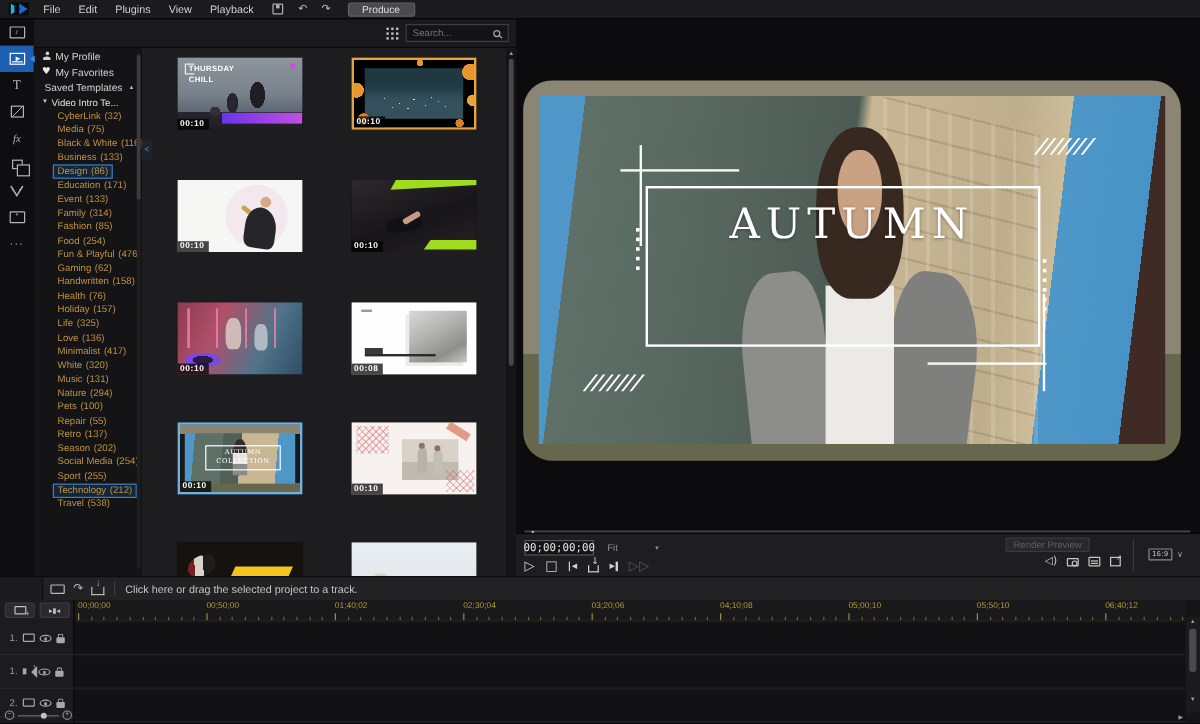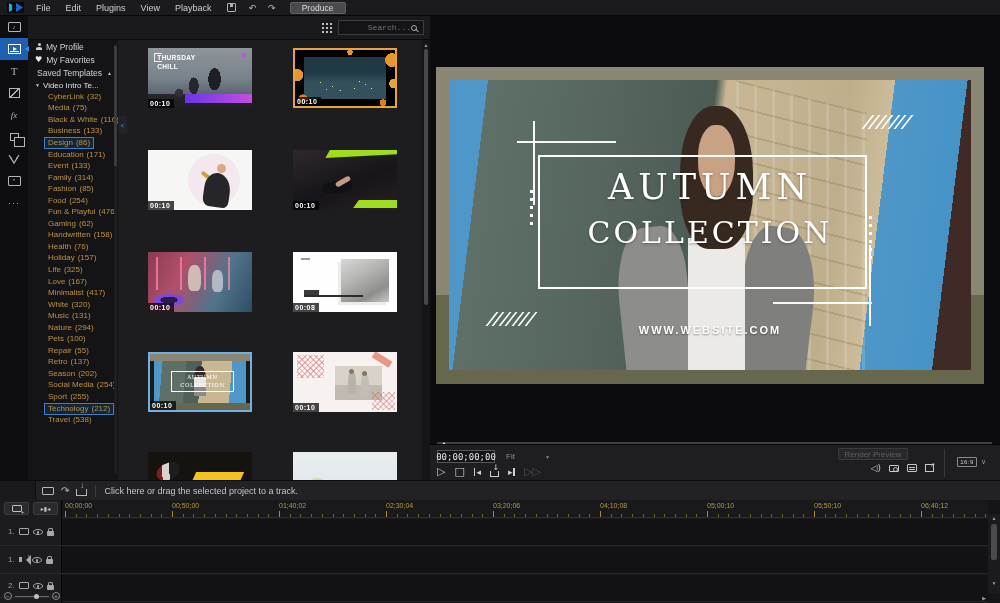--- a/index.html
+++ b/index.html
@@ -24,21 +24,21 @@
   .bluedot { width:10px; height:10px; background:#1f7fe8; border-radius:50%; position:relative; }
   .bluedot::before { content:""; position:absolute; left:3px; top:3px; width:4px; height:4px; border:1px solid #fff; border-radius:50%; }
   .gear { font-size:10px; color:#c0c0c0; font-family:"DejaVu Sans",sans-serif; line-height:10px; }
   .wbtn { font-size:9px; color:#c0c0c0; }
   .maxbox { width:8px; height:7px; border:1px solid #c0c0c0; }
 
   
   .lib-header { position:absolute; left:28px; top:16px; width:402px; height:24px; background:#1a1a1c; border-bottom:1px solid #0a0a0a; z-index:20; }
   .grid9 { position:absolute; left:294px; top:7px; width:2px; height:2px; background:#c0c0c0; box-shadow:4px 0 #c0c0c0,8px 0 #c0c0c0,0 4px #c0c0c0,4px 4px #c0c0c0,8px 4px #c0c0c0,0 8px #c0c0c0,4px 8px #c0c0c0,8px 8px #c0c0c0; }
   .searchbox { position:absolute; left:310px; top:4px; width:86px; height:15px; background:#141416; border:1px solid #3c3c3e; display:flex; align-items:center; }
-  .searchbox input { flex:1; background:transparent; border:none; outline:none; color:#9a9a9a; font-size:8px; padding-left:5px; width:60px; font-family:Liberation Mono, monospace;text-align:right; }
+  .searchbox input { flex:1; background:transparent; border:none; outline:none; color:#9a9a9a; font-size:8px; padding-left:5px; width:60px; font-family:Liberation Sans, sans-serif; }
   .mag { width:6px; height:6px; border:1px solid #aaa; border-radius:50%; position:relative; margin-right:6px; }
   .mag::after { content:""; position:absolute; width:4px; height:1px; background:#aaa; transform:rotate(45deg); right:-3px; bottom:-1px; }
 
   
   .rail { position:absolute; left:0; top:16px; width:28px; height:464px; background:#0e0e10; z-index:21; }
   .rail-item { width:28px; height:22px; display:flex; align-items:center; justify-content:center; color:#b5b5b5; position:relative; }
   .rail-item.sel { background:#1d5fb0; color:#fff; }
   .rail-item.sel::after { content:""; position:absolute; right:-1px; top:8px; border:3px solid transparent; border-right:4px solid #2f8fe8; }
   .ri-box { width:13px; height:10px; border:1px solid currentColor; border-radius:1px; font-size:6px; display:flex; align-items:center; justify-content:center; }
   .ri-T { font-family:"Liberation Serif",serif; font-size:11px; }
@@ -140,21 +140,21 @@
   .v-bright-room::before { content:""; position:absolute; left:17%; top:44%; width:13px; height:9px; background:#ddd1b6; border-radius:45% 45% 8% 8%; }
   .v-bright-room::after { content:""; position:absolute; left:22%; top:58%; width:1.5px; height:14px; background:#b8a98e; }
 
   
   .lib-scroll { position:absolute; left:422px; top:40px; width:8px; height:440px; background:#151517; z-index:21; }
   .lib-scroll .arrow { position:absolute; left:0; width:8px; text-align:center; font-size:5px; color:#9a9a9a; }
   .lib-scroll .thumbbar { position:absolute; left:2px; top:9px; width:4px; height:256px; background:#48484c; border-radius:2px; }
 
   
   .preview { position:absolute; left:430px; top:16px; width:570px; height:428px; background:#0c0c0e; }
-  .frame { position:absolute; left:6px; top:51px; width:548px; height:317px; background:linear-gradient(180deg,#8b8674 0 72%,#67674e 72%); }
+  .frame { position:absolute; left:6px; top:51px; width:548px; height:317px; background:linear-gradient(180deg,#8b8674 0 72%,#67674e 72%);border-radius:24px; }
   .photo { position:absolute; left:13px; top:13px; right:13px; bottom:14px; overflow:hidden; background:linear-gradient(97deg,#4e97c8 0%,#4e97c8 7%,#5e7068 7%,#56665f 30%,#4c5c55 48%,#c9b794 50%,#bfae8c 72%,#cdbc9a 80%,#4e97c8 80%,#4793c6 93%,#3f2a26 93%); }
   .photo .win-grid { position:absolute; left:55%; top:0; width:25%; height:100%; background:repeating-linear-gradient(90deg,rgba(255,255,255,.14) 0 3px,transparent 3px 18px),repeating-linear-gradient(180deg,rgba(120,100,70,.25) 0 2px,transparent 2px 26px); transform:skewY(14deg); transform-origin:top left; }
   .photo .woman { position:absolute; left:39%; top:9%; width:24%; height:95%; }
   .woman .hair { position:absolute; left:22%; top:0; width:58%; height:52%; background:#37291f; border-radius:46% 46% 40% 40%; }
   .woman .face { position:absolute; left:36%; top:7%; width:30%; height:26%; background:#c9a183; border-radius:45% 45% 50% 50%; }
   .woman .shirt { position:absolute; left:28%; top:48%; width:46%; height:52%; background:#eceae6; }
   .woman .coat-l { position:absolute; left:-26%; top:44%; width:56%; height:58%; background:#8d8d8b; border-radius:45% 30% 0 0; transform:rotate(-6deg); }
   .woman .coat-r { position:absolute; right:-28%; top:44%; width:58%; height:58%; background:#7f7f7d; border-radius:30% 50% 0 0; transform:rotate(7deg); }
   .ov { position:absolute; color:#fff; z-index:5; }
   .ov-rect { left:17%; top:26%; width:63%; height:46%; border:2px solid #fff; }
@@ -444,21 +444,21 @@
   <div class="cat-row">
     <span class="inner">
             <span class="lbl">Life</span>
             <span class="cnt">(325)</span>
           </span>
   </div>
 
   <div class="cat-row">
     <span class="inner">
             <span class="lbl">Love</span>
-            <span class="cnt">(167)</span>
+            <span class="cnt">(136)</span>
           </span>
   </div>
 
   <div class="cat-row">
     <span class="inner">
             <span class="lbl">Minimalist</span>
             <span class="cnt">(417)</span>
           </span>
   </div>
 
@@ -648,22 +648,20 @@
         <div class="win-grid"></div>
         <div class="woman">
           <div class="coat-l"></div>
             <div class="coat-r"></div>
           <div class="shirt"></div>
             <div class="hair"></div>
             <div class="face"></div>
         </div>
         <div class="ov ov-rect"></div>
         <div class="ov ov-t1">AUTUMN</div>
-        <div class="ov ov-t2">COLLECTION</div>
-        <div class="ov ov-site">WWW.WEBSITE.COM</div>
         <div class="ov hatch hatch-tr">
             <i></i>
             <i></i>
             <i></i>
             <i></i>
             <i></i>
             <i></i>
             <i></i>
           </div>
         <div class="ov hatch hatch-bl">

